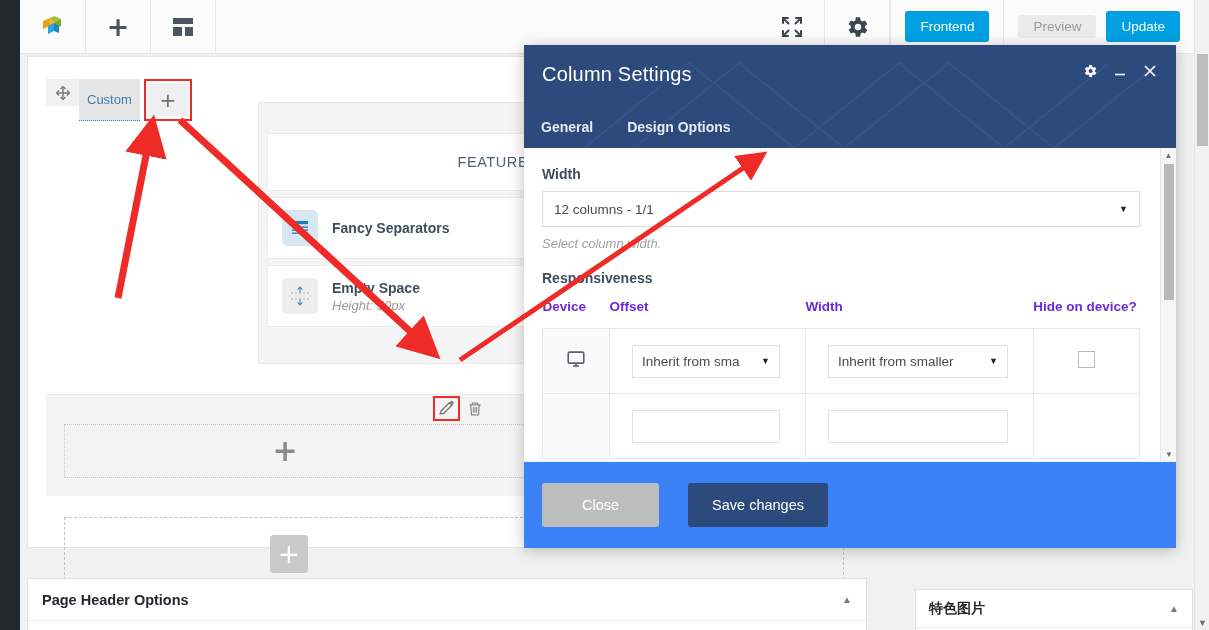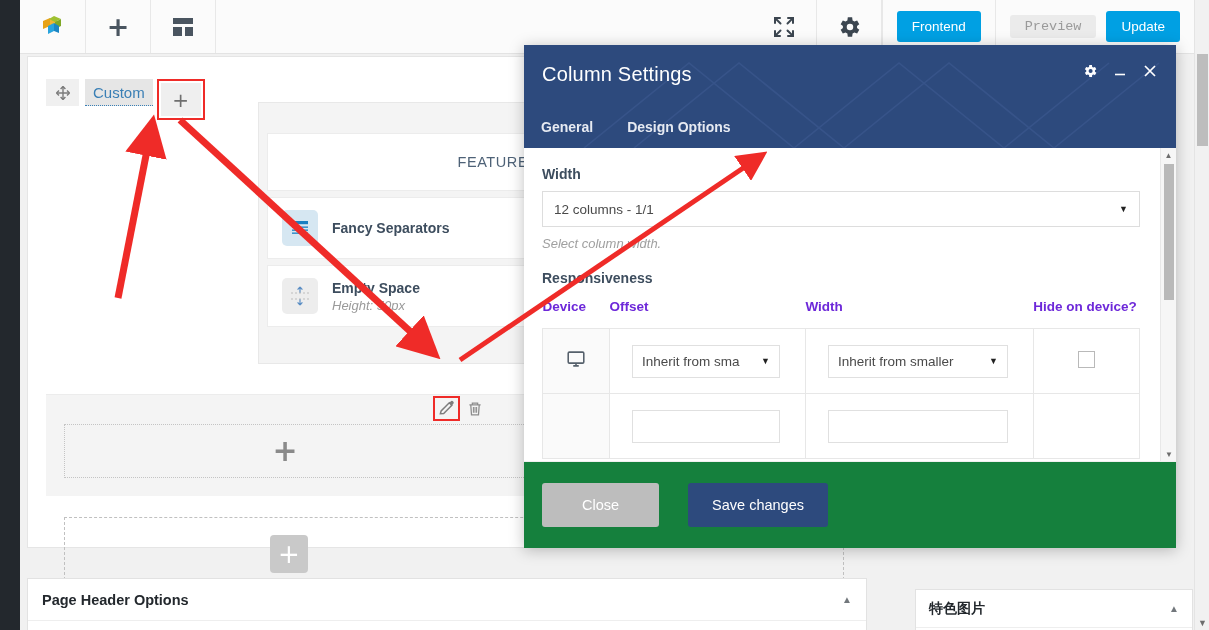--- a/index.html
+++ b/index.html
@@ -41,21 +41,21 @@
   }
 
   .btn-blue {
     background: #00a0e3; color: #fff; font-size: 13.5px;
     padding: 8px 15px; border: none; border-radius: 3px; cursor: pointer;
     font-family: "Liberation Sans", sans-serif;
   }
   .btn-grey {
     background: #ebebeb; color: #9a9a9a; font-size: 13.5px;
     padding: 4px 15px; border: none; border-radius: 3px; cursor: pointer;
-    font-family: Liberation Mono, monospace;
+    font-family: Liberation Sans, sans-serif;
   }
 
   
   .canvas {
     position: absolute; left: 20px; top: 54px; width: 1174px; height: 576px;
     background: #f1f1f1; overflow: hidden;
   }
 
   .builder-panel {
     position: absolute; left: 7px; top: 2px; width: 840px; height: 492px;
@@ -63,23 +63,23 @@
   }
 
   
   .ctrl-row { position: absolute; left: 18px; top: 22px; display: flex; }
   .ctrl-box {
     width: 33px; height: 27px; background: #f0f0f0;
     display: flex; align-items: center; justify-content: center;
     color: #7b7b7b; cursor: pointer;
   }
   .ctrl-tag {
-    height: 27px; background: #e6e6e6; padding: 0 8px;
-    display: flex; align-items: center; color: #3a7fb5; font-size: 15px;
-    border-bottom: 1px dotted #3a7fb5; cursor: pointer; margin-left: 6px;
+    height: 42px; background: #e6e6e6; padding: 0 8px;
+    display: flex; align-items: center; color: #3a7fb5; font-size: 13px;
+    border-bottom: 1px dotted #3a7fb5; cursor: pointer;
   }
   .ctrl-plus-wrap {
     margin-left: 4px; padding: 2px; border: 2px solid #ef2b28;
   }
   .ctrl-plus {
     width: 40px; height: 33px; background: #efefef;
     display: flex; align-items: center; justify-content: center;
     color: #6f6f6f; font-size: 20px; cursor: pointer;
     font-family: "DejaVu Sans", sans-serif;
   }
@@ -255,21 +255,21 @@
     height: 14px; display: flex; align-items: center; justify-content: center;
     font-size: 8px; color: #6d6d6d; cursor: pointer;
   }
   .m-thumb {
     position: absolute; left: 3px; top: 16px; width: 10px; height: 136px;
     background: #b9b9b9; cursor: pointer;
   }
 
   .modal-foot {
     position: absolute; left: 0; right: 0; bottom: 0; height: 87px;
-    background: #15803d; border-top: 1px solid #f0f0f0;
+    background: #3b82f6; border-top: 1px solid #f0f0f0;
     display: flex; align-items: center; gap: 12px; padding-left: 18px;
   }
   .btn-close {
     background: #bdbdbd; color: #fff; border: none; font-size: 14.5px;
     padding: 14px 40px; border-radius: 3px; cursor: pointer;
     font-family: "Liberation Sans", sans-serif;
   }
   .btn-save {
     background: #2d4a7d; color: #fff; border: none; font-size: 14.5px;
     padding: 14px 24px; border-radius: 3px; cursor: pointer;

